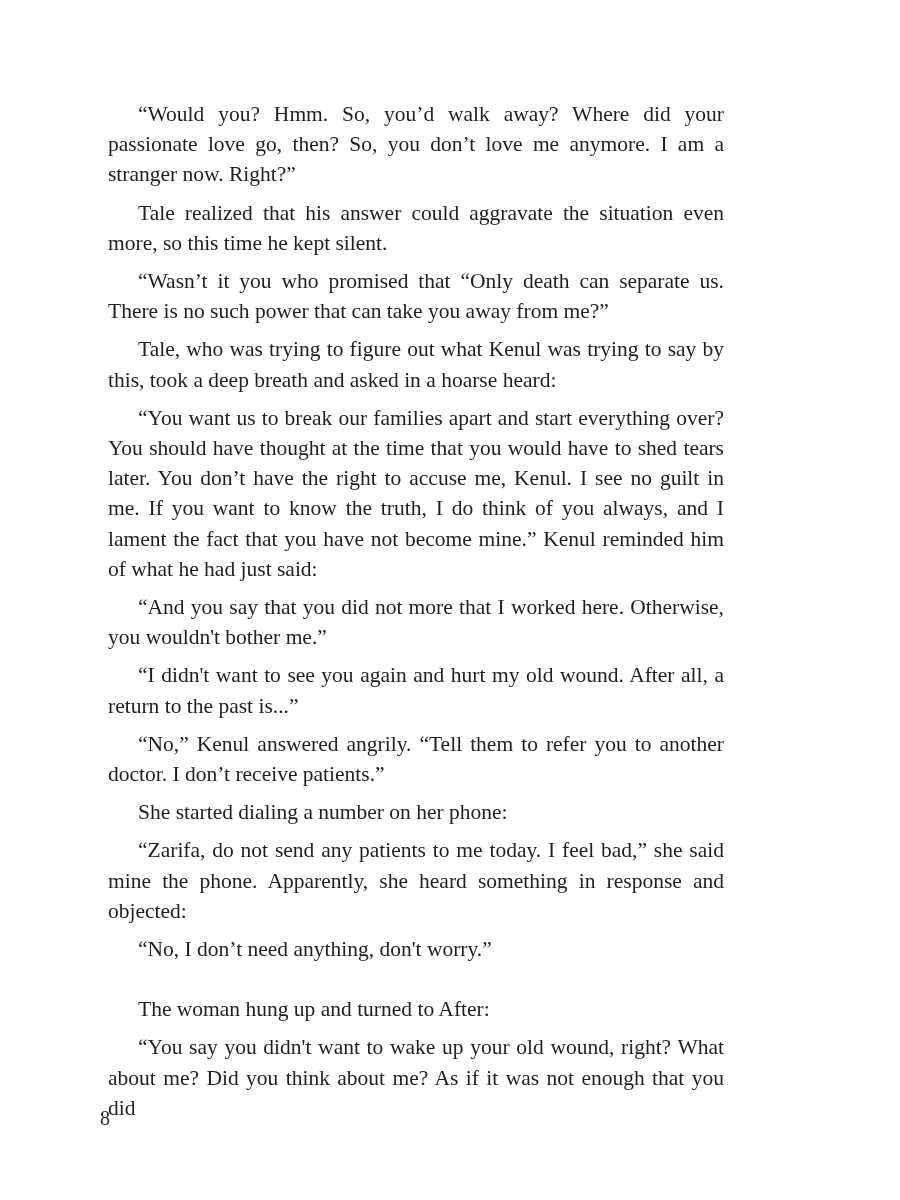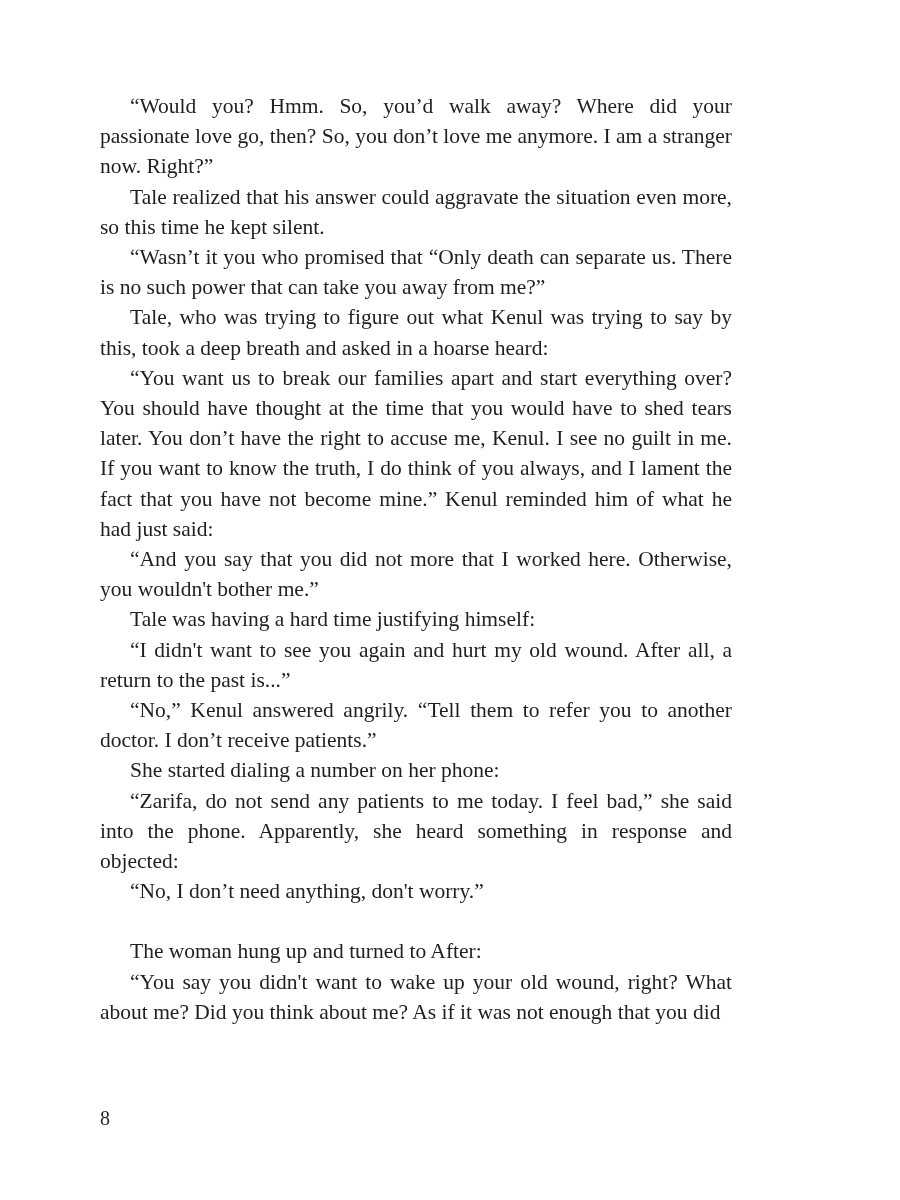--- a/index.html
+++ b/index.html
@@ -25,21 +25,21 @@
   .text-block {
     position: absolute;
     left: 100px;
     top: 91px;
     width: 632px;
     color: #1f1f1f;
     font-size: 21.5px;
     line-height: 30.2px;
   }
   .para {
-    margin: 0;
+    margin: 8px;
     padding: 0;
     text-indent: 30px;
     text-align: justify;
   }
   .para.gap {
     margin-top: 30px;
   }
   .page-number {
     position: absolute;
     left: 100px;
@@ -53,23 +53,22 @@
 <body>
 
 <div class="page">
   <main class="text-block">
       <p class="para">“Would you? Hmm. So, you’d walk away? Where did your passionate love go, then? So, you don’t love me anymore. I am a stranger now. Right?”</p>
       <p class="para">Tale realized that his answer could aggravate the situation even more, so this time he kept silent.</p>
       <p class="para">“Wasn’t it you who promised that “Only death can separate us. There is no such power that can take you away from me?”</p>
       <p class="para">Tale, who was trying to figure out what Kenul was trying to say by this, took a deep breath and asked in a hoarse heard:</p>
       <p class="para">“You want us to break our families apart and start everything over? You should have thought at the time that you would have to shed tears later. You don’t have the right to accuse me, Kenul. I see no guilt in me. If you want to know the truth, I do think of you always, and I lament the fact that you have not become mine.” Kenul reminded him of what he had just said:</p>
       <p class="para">“And you say that you did not more that I worked here. Otherwise, you wouldn't bother me.”</p>
-      <p class="para">Tale was having a hard time justifying himself:</p>
       <p class="para">“I didn't want to see you again and hurt my old wound. After all, a return to the past is...”</p>
       <p class="para">“No,” Kenul answered angrily. “Tell them to refer you to another doctor. I don’t receive patients.”</p>
       <p class="para">She started dialing a number on her phone:</p>
-      <p class="para">“Zarifa, do not send any patients to me today. I feel bad,” she said into the phone. Apparently, she heard something in response and objected:</p>
+      <p class="para">“Zarifa, do not send any patients to me today. I feel bad,” she said mine the phone. Apparently, she heard something in response and objected:</p>
       <p class="para">“No, I don’t need anything, don't worry.”</p>
       <p class="para gap">The woman hung up and turned to After:</p>
       <p class="para">“You say you didn't want to wake up your old wound, right? What about me? Did you think about me? As if it was not enough that you did</p>
     </main>
   <div class="page-number">8</div>
 </div>
 
 </body></html>

